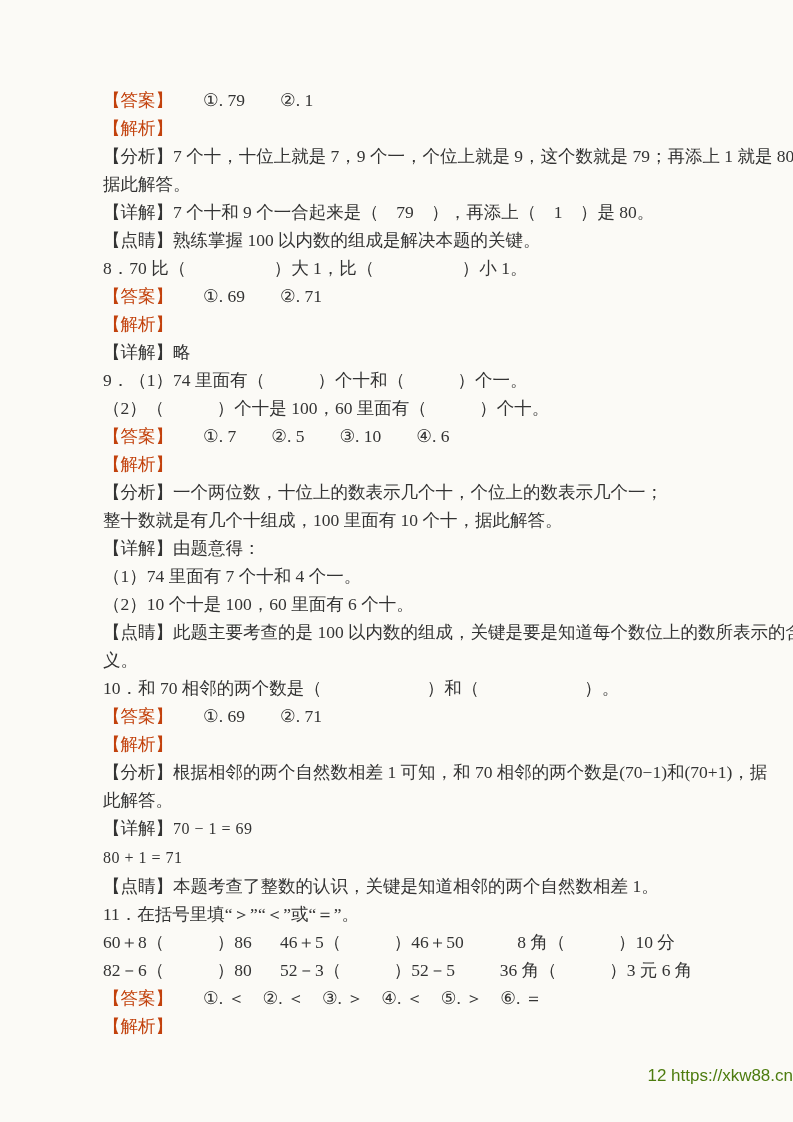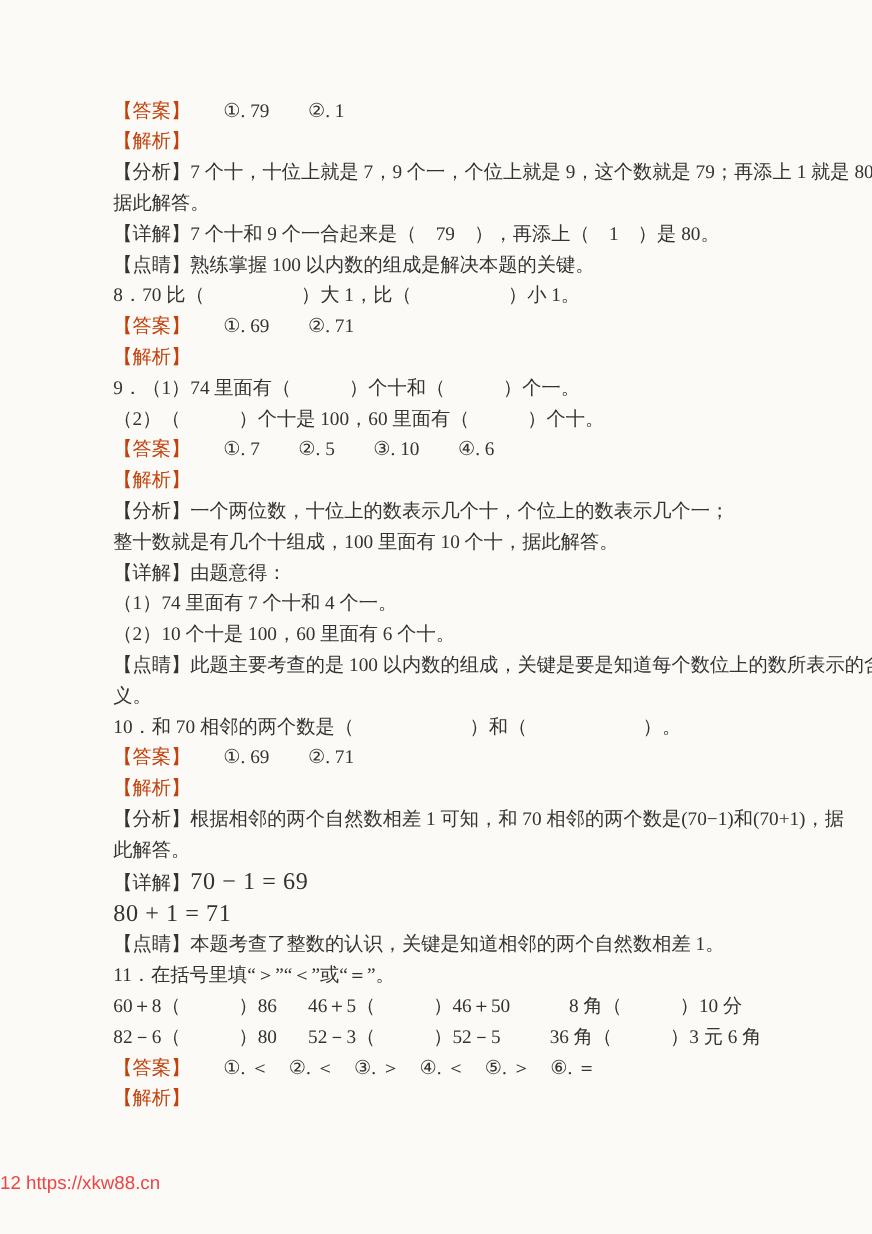--- a/index.html
+++ b/index.html
@@ -18,51 +18,52 @@
     width:606px;
   }
   .line {
     height:28px;
     line-height:28px;
     font-size:17.5px;
     white-space:nowrap;
   }
   .blue { color:#c2410c; }
   .ans .lbl { margin-right:30px; }
-  .math { font-size:22px; letter-spacing:0.5px; }
+  .math { font-size:16px; letter-spacing:0.5px; }
   .mathline { height:29px; line-height:29px; }
   .cmp { display:flex; }
   .cmp .c1 { width:177px; }
   .cmp .c2 { width:203px; }
   .cmp .c3 { flex:1;text-align:center; }
   .footer {
     position:absolute;
     left:0; right:0; top:1066px;
-    text-align:left;
+    text-align:right;
     font-family:"Liberation Sans","DejaVu Sans",sans-serif;
     font-size:17px;
-    color:#ef4444;
+    color:#4d7c0f;
   }
 </style>
 </head>
 <body>
 
 <div class="page">
   <div class="doc">
 
     <div class="line ans"><span class="blue lbl">【答案】</span><span>①. 79　　②. 1</span></div>
     <div class="line"><span class="blue">【解析】</span></div>
     <div class="line"><span>【分析】7 个十，十位上就是 7，9 个一，个位上就是 9，这个数就是 79；再添上 1 就是 80，</span></div>
     <div class="line"><span>据此解答。</span></div>
     <div class="line"><span>【详解】7 个十和 9 个一合起来是（　79　），再添上（　1　）是 80。</span></div>
     <div class="line"><span>【点睛】熟练掌握 100 以内数的组成是解决本题的关键。</span></div>
 
     <div class="line"><span>8．70 比（　　　　　）大 1，比（　　　　　）小 1。</span></div>
     <div class="line ans"><span class="blue lbl">【答案】</span><span>①. 69　　②. 71</span></div>
     <div class="line"><span class="blue">【解析】</span></div>
+    <div class="line"><span>【详解】略</span></div>
 
     <div class="line"><span>9．（1）74 里面有（　　　）个十和（　　　）个一。</span></div>
     <div class="line"><span>（2）（　　　）个十是 100，60 里面有（　　　）个十。</span></div>
     <div class="line ans"><span class="blue lbl">【答案】</span><span>①. 7　　②. 5　　③. 10　　④. 6</span></div>
     <div class="line"><span class="blue">【解析】</span></div>
     <div class="line"><span>【分析】一个两位数，十位上的数表示几个十，个位上的数表示几个一；</span></div>
     <div class="line"><span>整十数就是有几个十组成，100 里面有 10 个十，据此解答。</span></div>
     <div class="line"><span>【详解】由题意得：</span></div>
     <div class="line"><span>（1）74 里面有 7 个十和 4 个一。</span></div>
     <div class="line"><span>（2）10 个十是 100，60 里面有 6 个十。</span></div>

